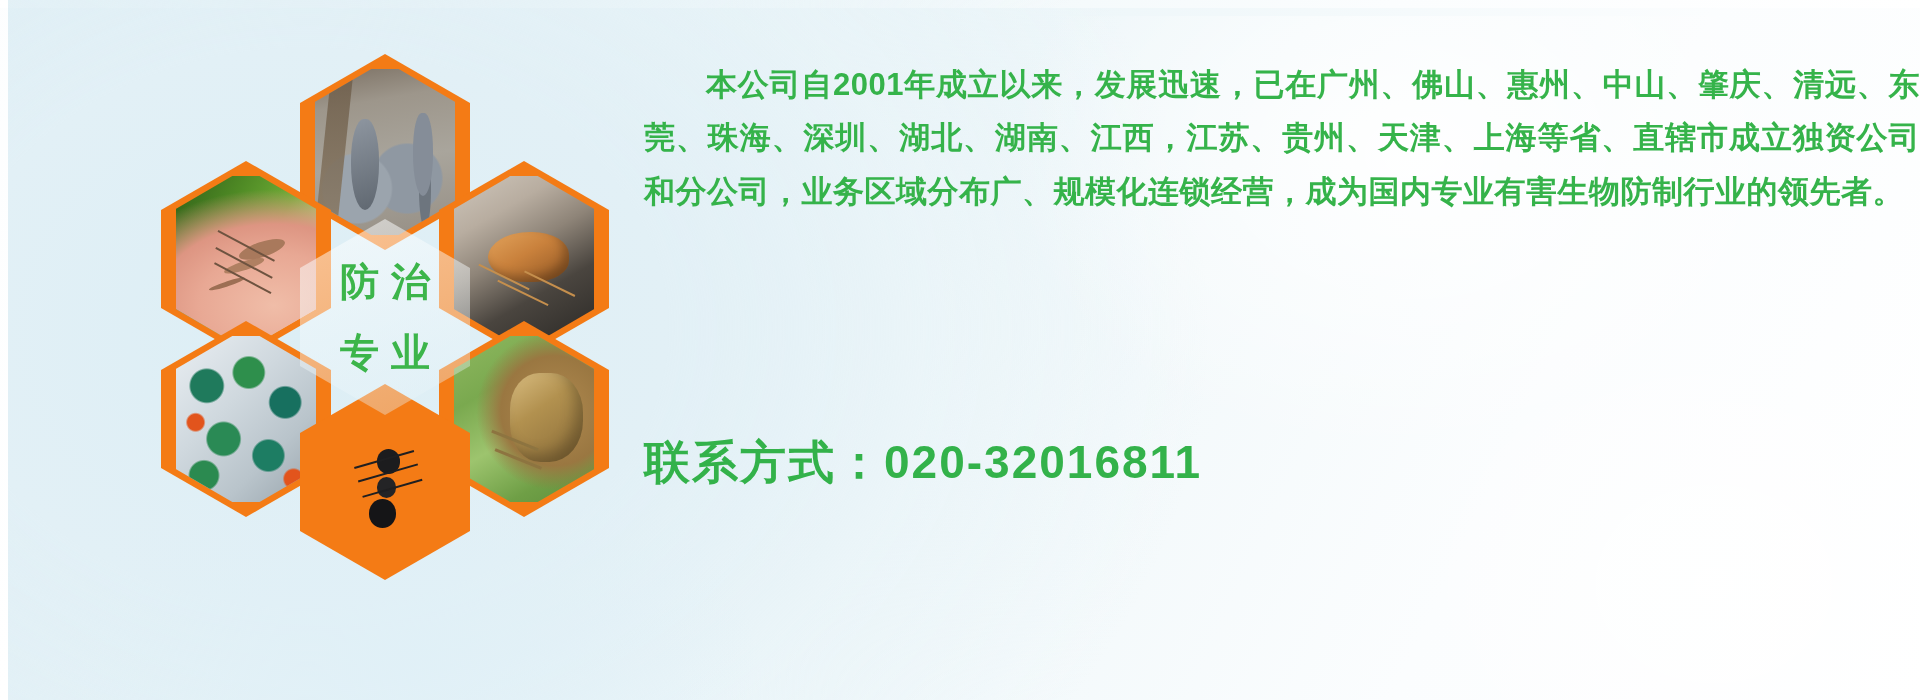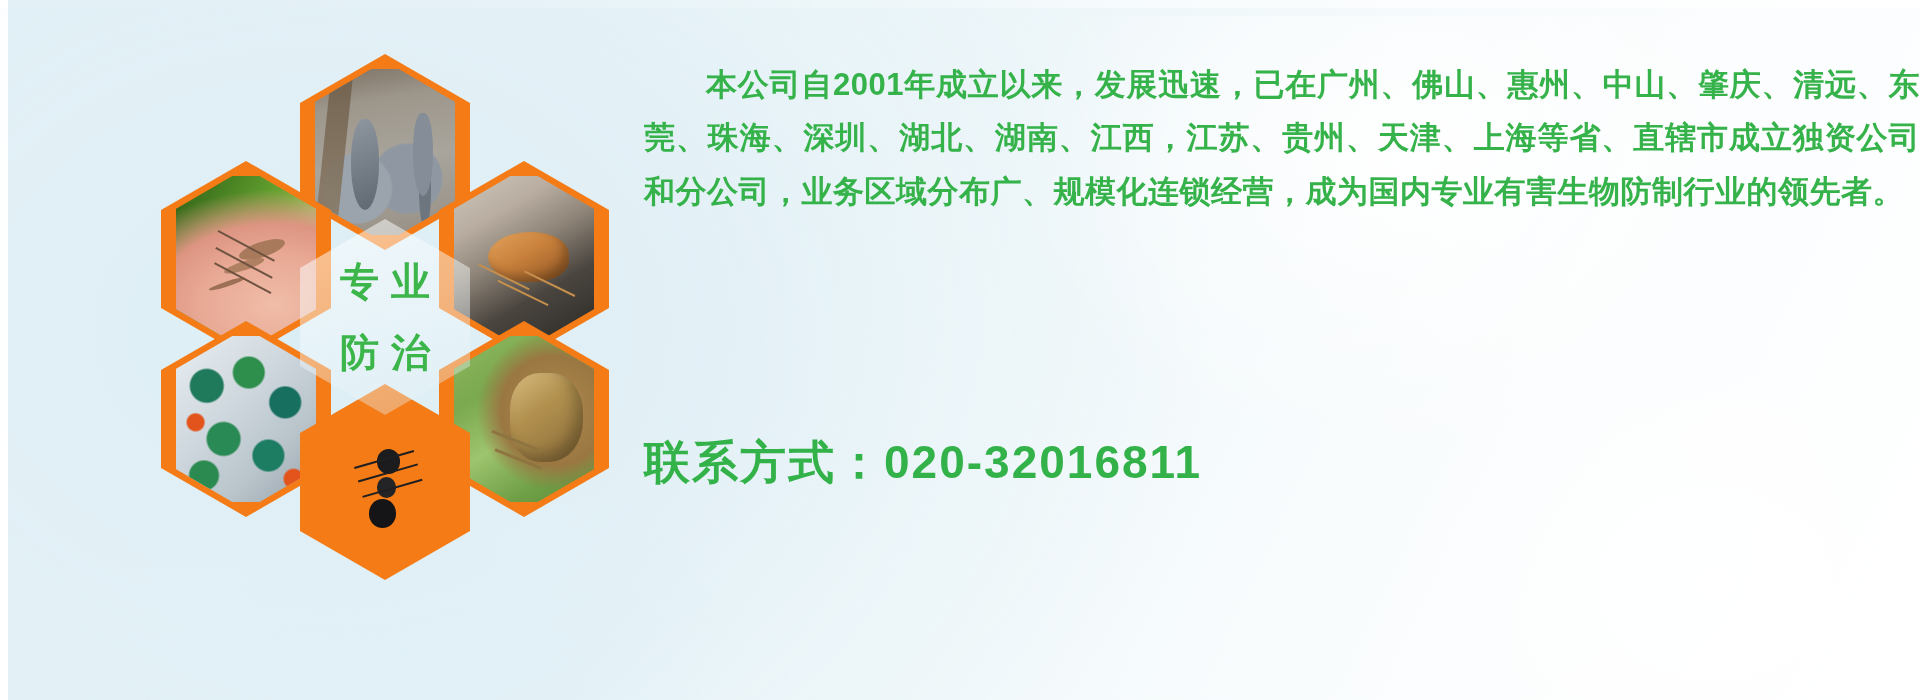--- a/index.html
+++ b/index.html
@@ -207,22 +207,22 @@
   <div class="hex-cell" style="left:172px; top:336px;">
     <div class="hex-shape"></div>
     <div class="hex-inner">
       <div class="photo ph-ant"></div>
     </div>
   </div>
 
   <div class="hex-cell hex-center" style="left:172px; top:171px;">
     <div class="hex-shape"></div>
     <div class="hex-inner">
+      <div class="slogan-line">防治</div>
       <div class="slogan-line">专业</div>
-      <div class="slogan-line">防治</div>
     </div>
   </div>
 
 </div>
 
 <div id="copy">
   <p id="about-paragraph">本公司自2001年成立以来，发展迅速，已在广州、佛山、惠州、中山、肇庆、清远、东莞、珠海、深圳、湖北、湖南、江西，江苏、贵州、天津、上海等省、直辖市成立独资公司和分公司，业务区域分布广、规模化连锁经营，成为国内专业有害生物防制行业的领先者。</p>
 </div>
 
 <div id="contact-block">

